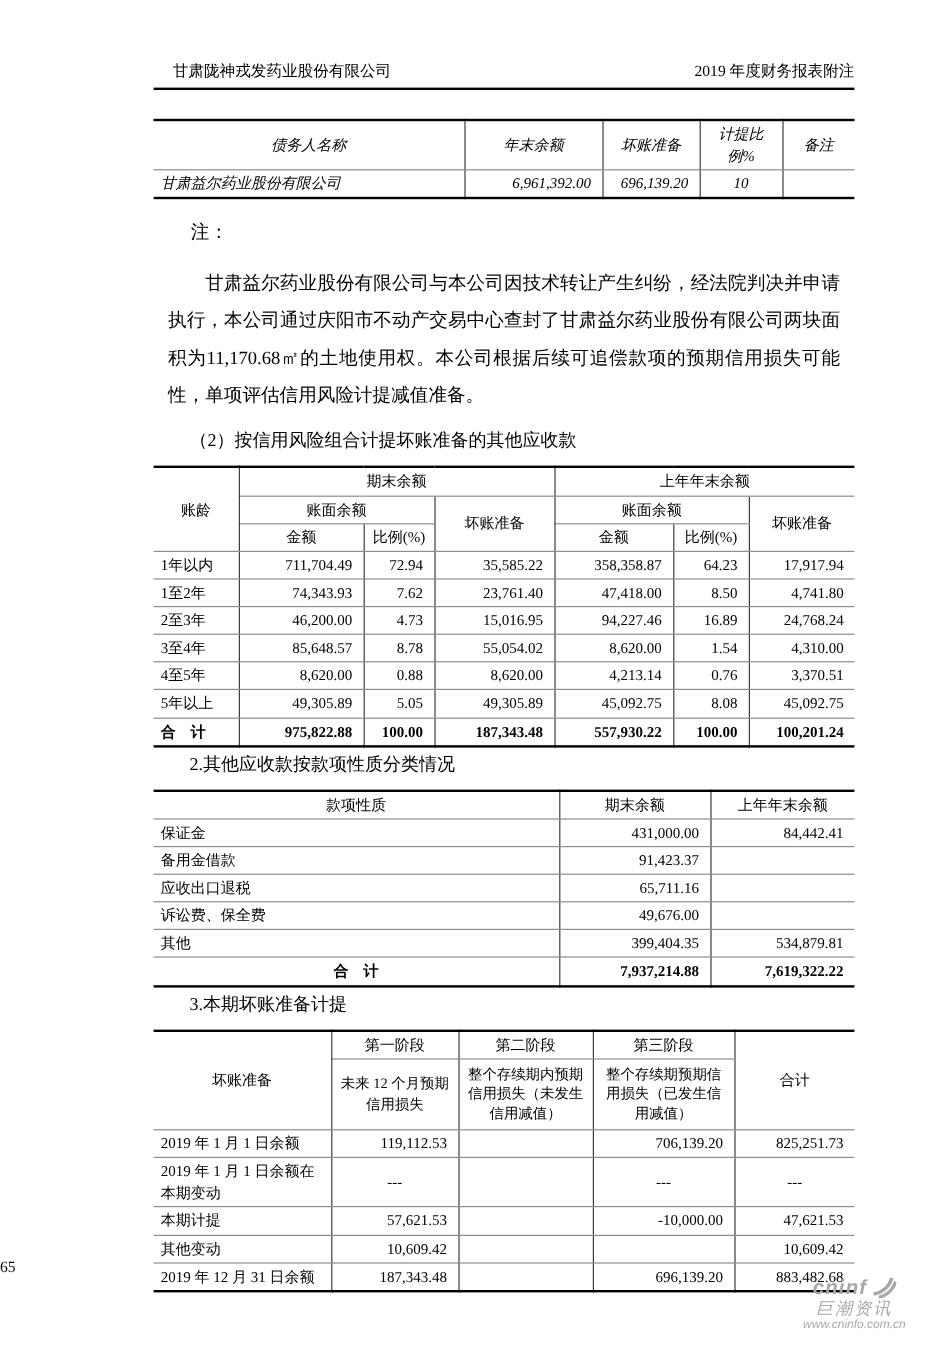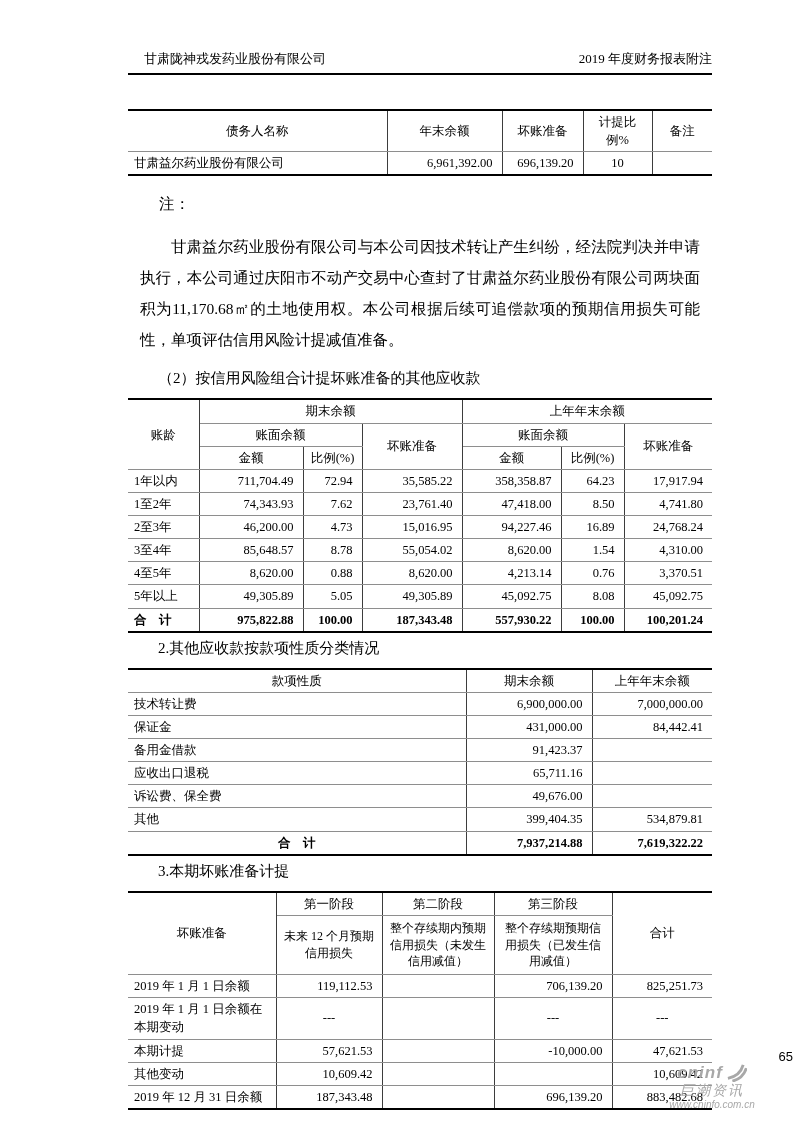--- a/index.html
+++ b/index.html
@@ -30,42 +30,42 @@
     overflow:hidden; word-break:break-all;
   }
   table.t tr > *:first-child { border-left:none; }
   table.t tr > *:last-child  { border-right:none; }
   table.t th { font-weight:normal; text-align:center; }
   .l { text-align:left;  padding-left:6px !important; }
   .r { text-align:right; padding-right:9px !important; }
   .c { text-align:center; }
   .b td { font-weight:bold; }
 
-  .t1 { margin-top:34px; font-size:13px; }
+  .t1 { margin-top:24px; font-size:13px;font-style:italic; }
   .t1 th { padding:6px 4px; }
   .t1 td { padding:5px 4px; }
 
   .aging th { padding:3px 3px; }
   .aging td { padding:3px 4px; }
 
   .t2 td, .t2 th { padding:3px 4px; }
 
   .t3 th.desc { font-size:12px; padding:4px 5px; line-height:1.4; }
   .t3 td { padding:4px 4px; }
 
   
   .note-label { margin:13px 0 0 0; font-size:15.5px; line-height:30px; text-indent:2em; }
   .para { margin:12px; font-size:15.5px; line-height:31px; text-align:justify; text-indent:2em; }
   .sec-title { margin:4px 0 9px 0; font-size:15px; line-height:22px; text-indent:2em; }
 
   
   .page-num {
     position:absolute; left:0; right:0; bottom:58px;
-    text-align:right; font-size:13px;
-    font-family:Liberation Sans, sans-serif;
+    text-align:left; font-size:13px;
+    font-family:Liberation Serif, serif;
   }
   .logo {
     position:absolute; right:6px; bottom:12px; width:150px;
     color:#a8a8a8; text-align:center; line-height:1.15;
     font-family:"Liberation Sans","DejaVu Sans",sans-serif;
     font-style:italic;
   }
   .logo-top { display:flex; align-items:center; justify-content:center; gap:2px; }
   .logo-cninf { font-size:17px; font-weight:bold; letter-spacing:1px; }
   .logo-cn  { font-size:14px; letter-spacing:2px; }
@@ -213,25 +213,20 @@
       <colgroup>
           <col style="width:338px">
           <col style="width:126px">
           <col style="width:120px">
         </colgroup>
       <tbody>
         <tr>
           <th>款项性质</th>
           <th>期末余额</th>
           <th>上年年末余额</th>
-        </tr>
-        <tr>
-          <td class="l">技术转让费</td>
-          <td class="r">6,900,000.00</td>
-          <td class="r">7,000,000.00</td>
         </tr>
         <tr>
           <td class="l">保证金</td>
           <td class="r">431,000.00</td>
           <td class="r">84,442.41</td>
         </tr>
         <tr>
           <td class="l">备用金借款</td>
           <td class="r">91,423.37</td>
           <td class="r"></td>

